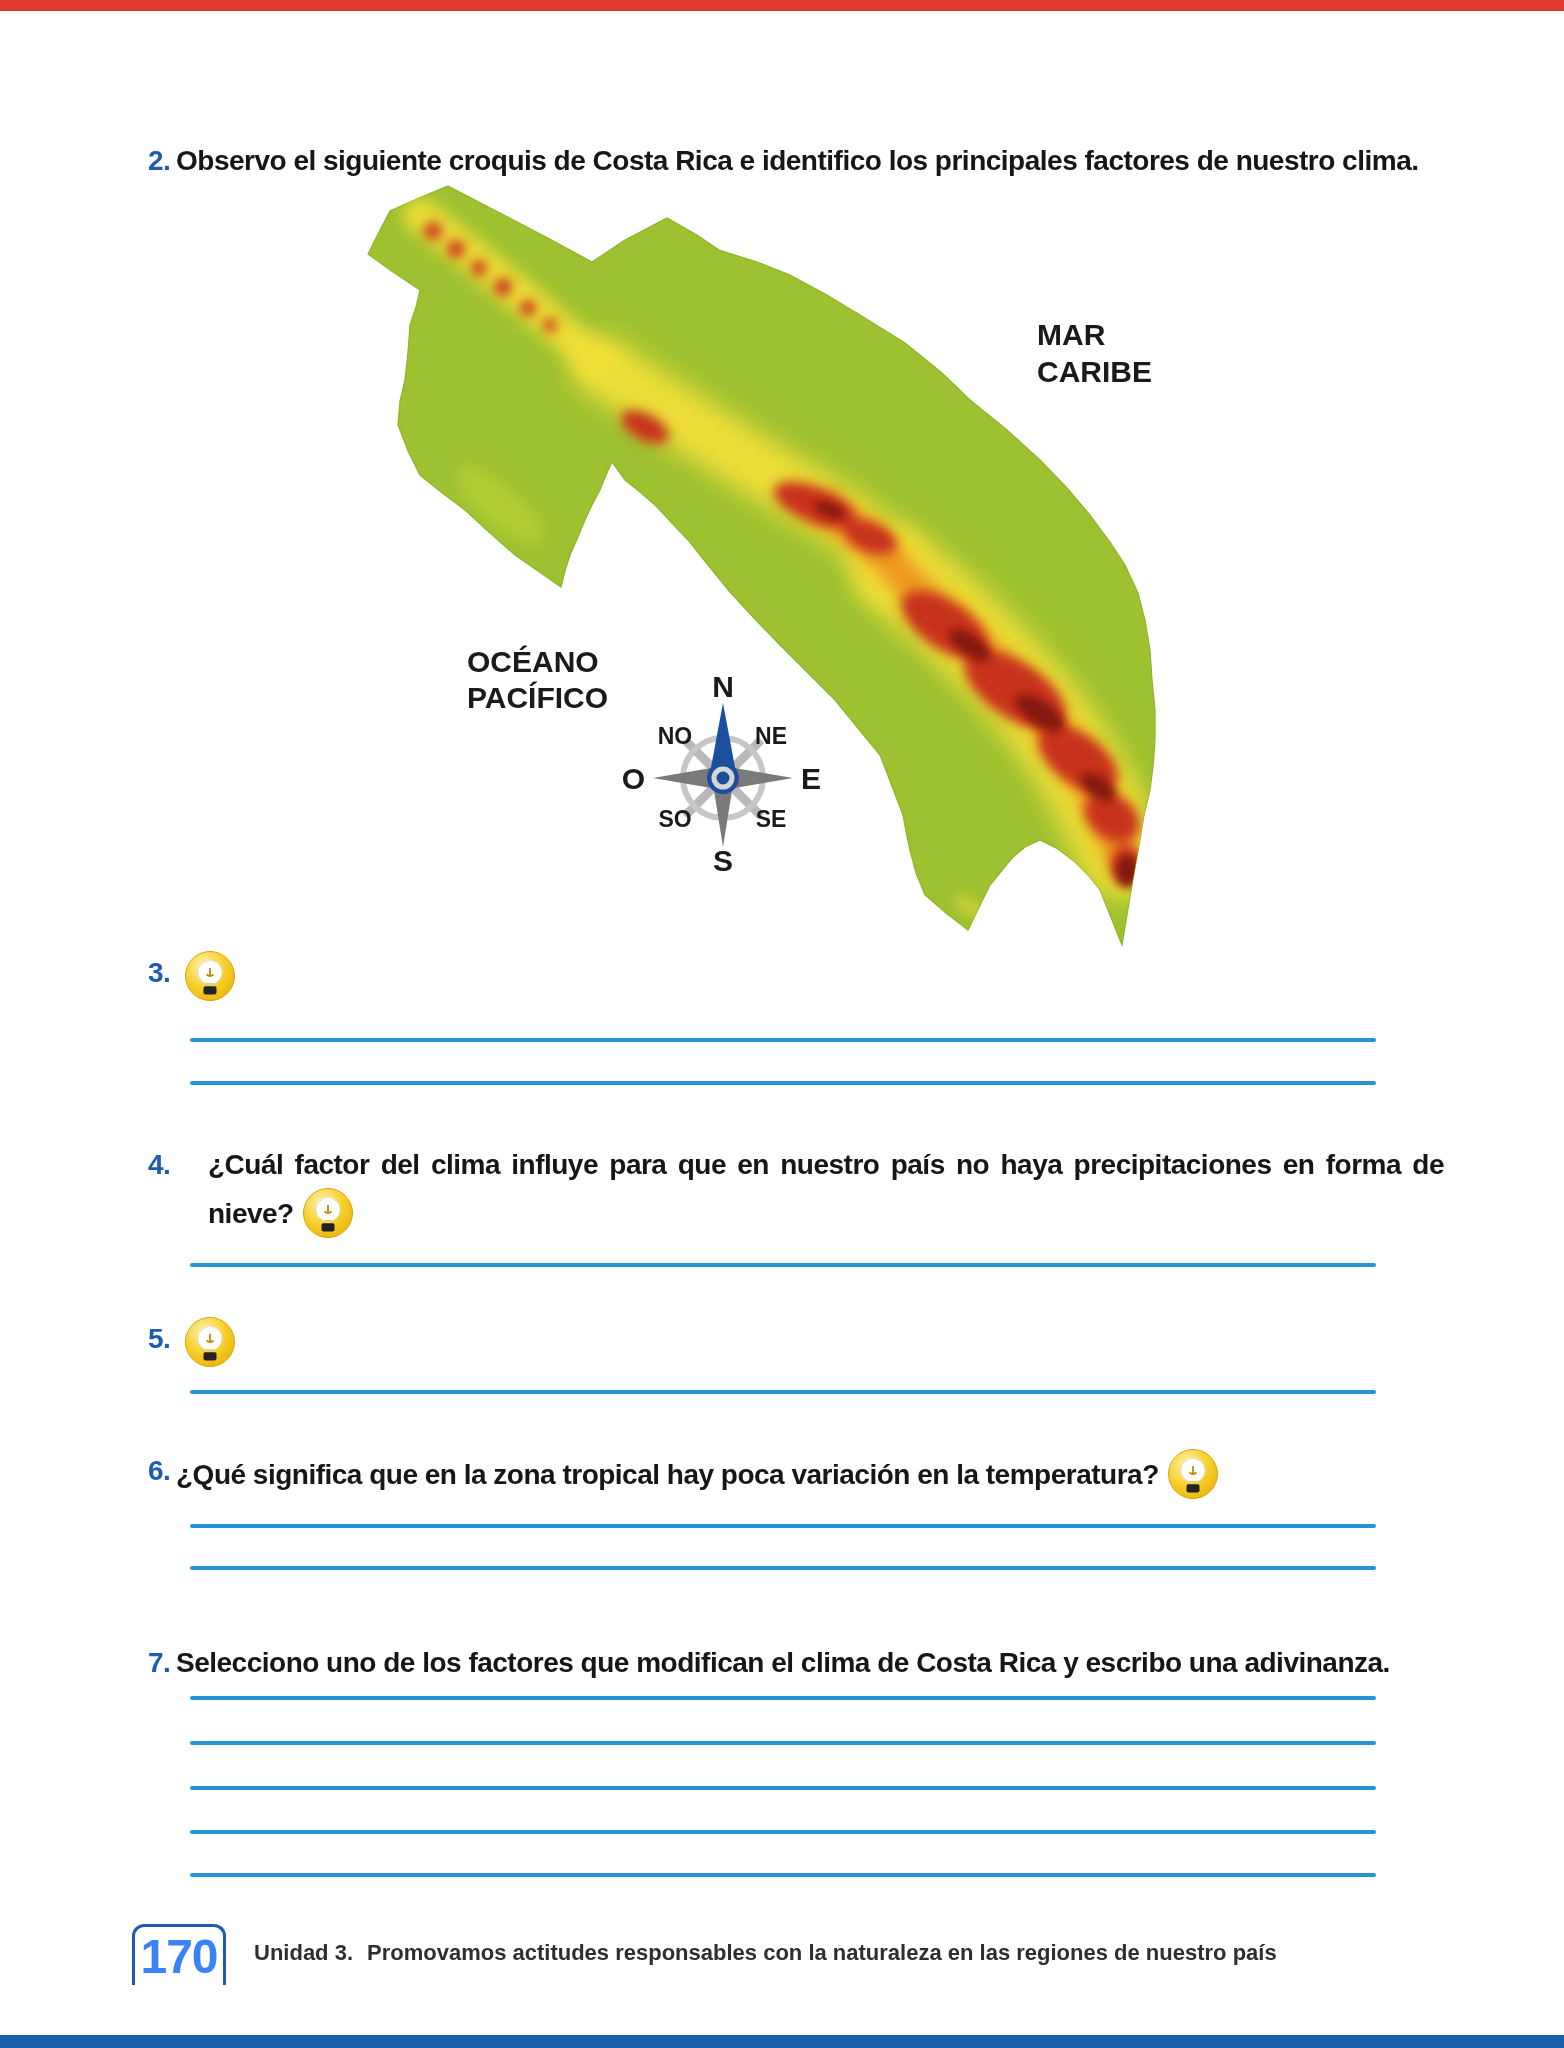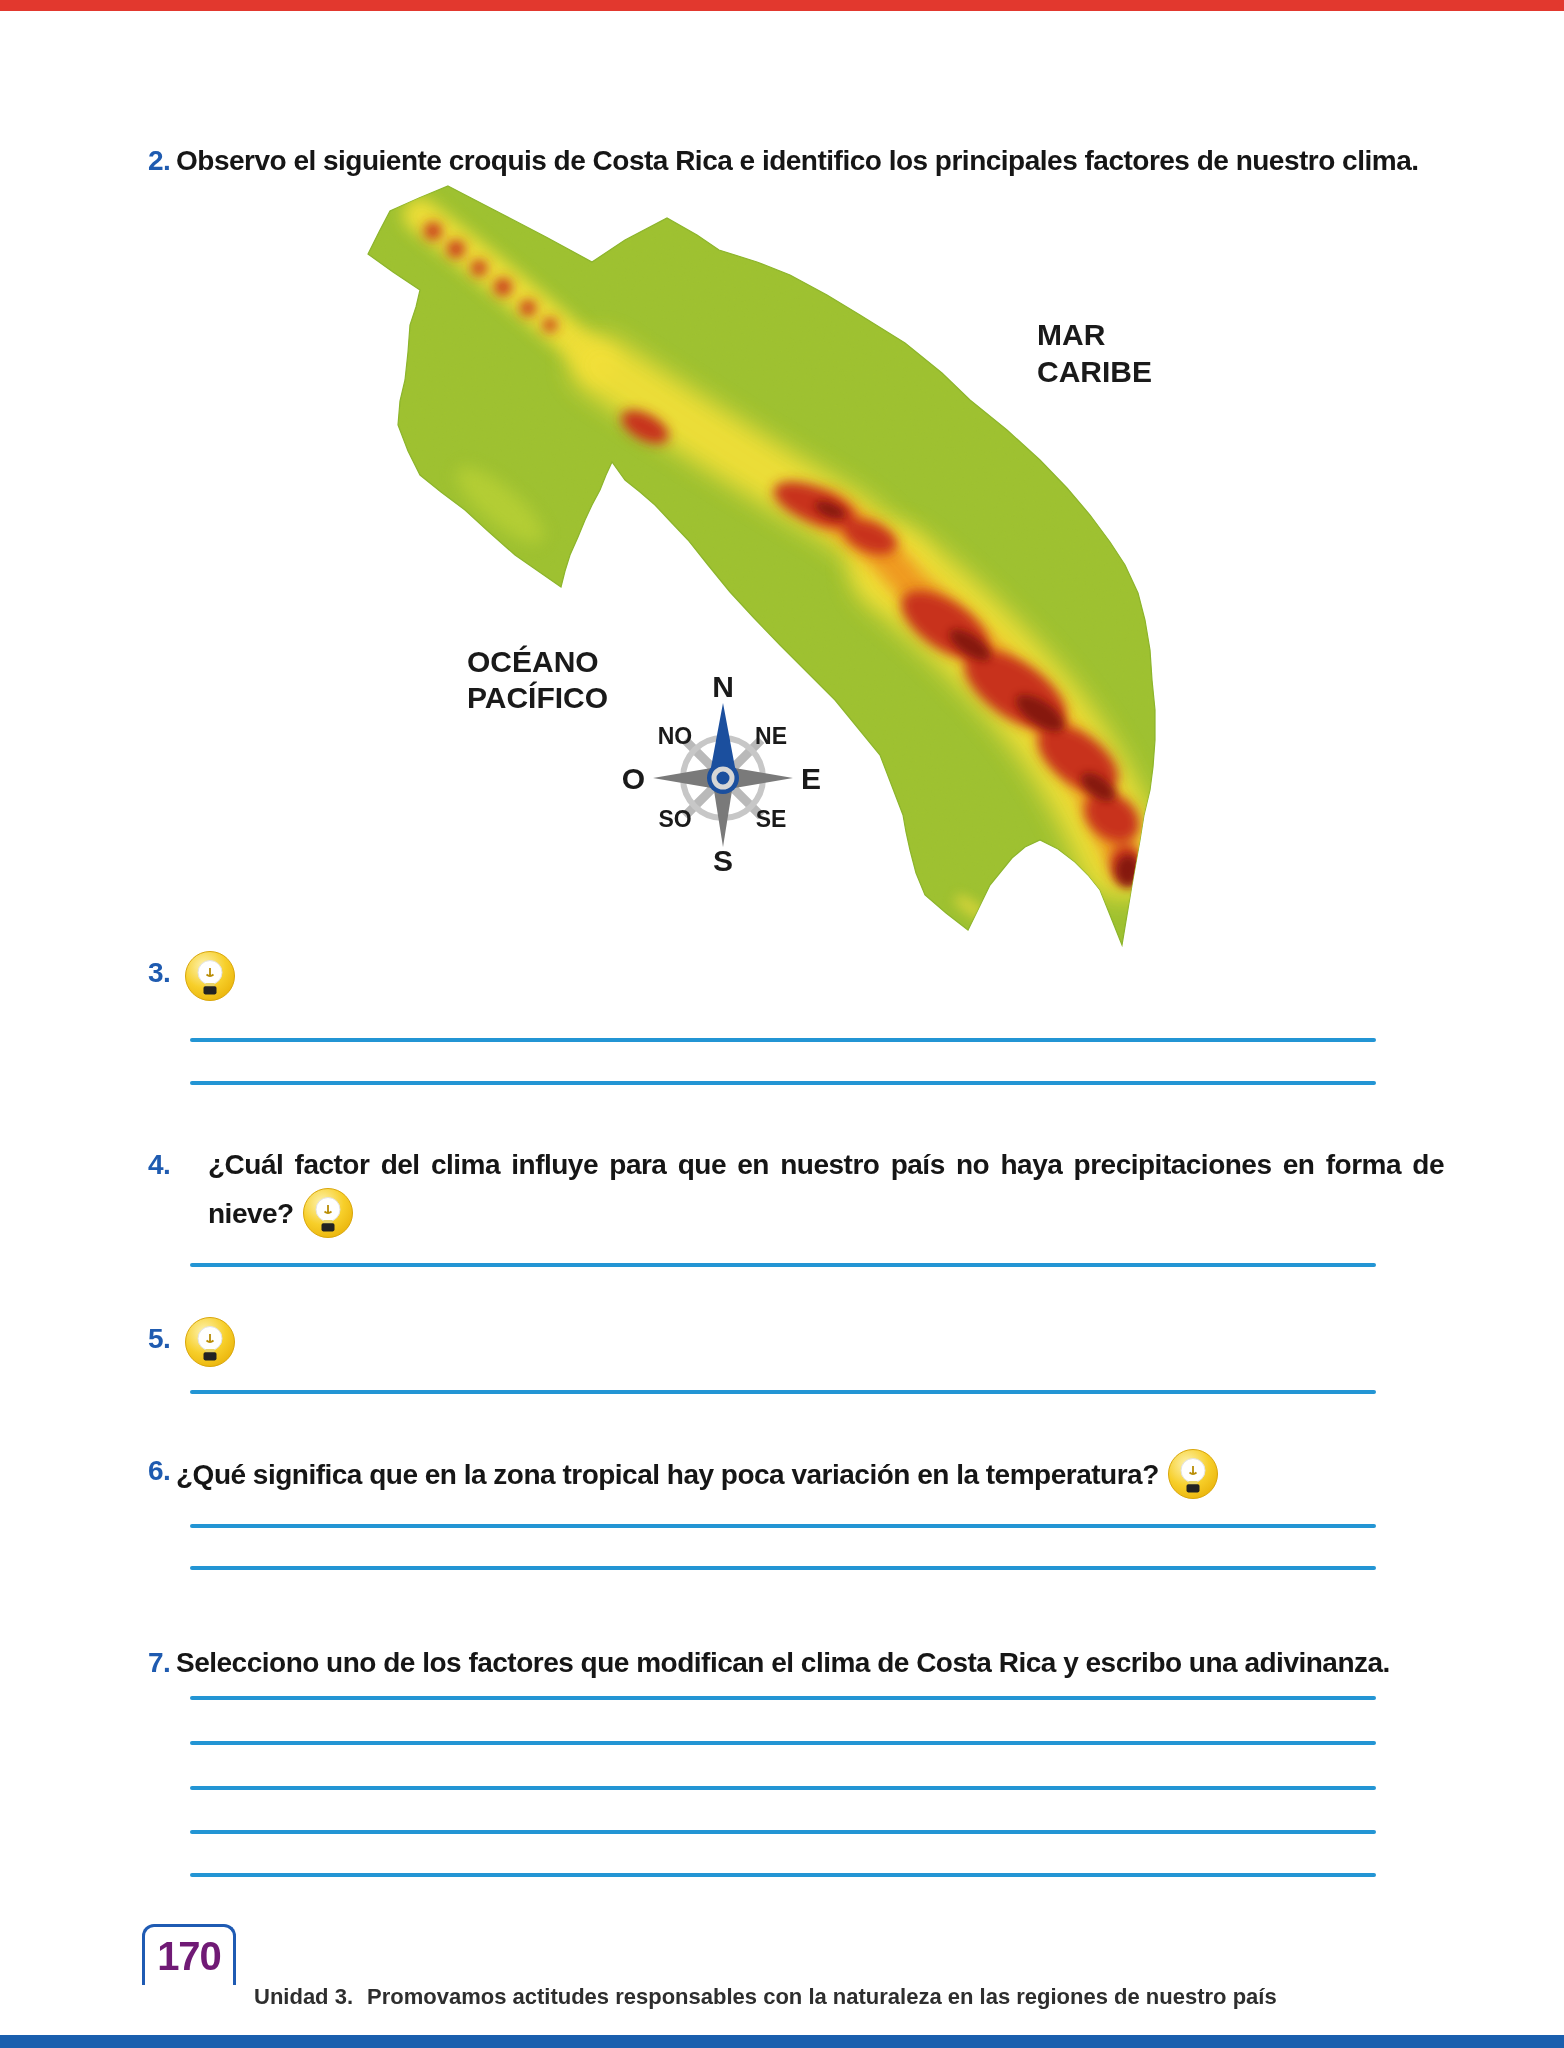--- a/index.html
+++ b/index.html
@@ -16,26 +16,26 @@
   .qbody{display:inline-block;margin-left:28px;white-space:nowrap;}
   .qbody-wrap{display:inline-block;margin-left:60px;width:1236px;white-space:normal;vertical-align:top;}
   .jline{display:block;text-align:justify;text-align-last:justify;}
   .bulb{width:52px;height:52px;vertical-align:-16px;margin-left:8px;}
 
   .ln{position:absolute;left:190px;width:1186px;height:4px;background:#2395d4;border-radius:2px;}
 
   .map-wrap{position:absolute;left:270px;top:165px;width:900px;height:800px;}
 
   .page-box{
-    position:absolute;left:142px;top:1924px;width:88px;height:58px;
+    position:absolute;left:132px;top:1924px;width:88px;height:58px;
     border:3px solid #1f5bb3;border-bottom:none;border-radius:12px 12px 0 0;
     display:flex;align-items:center;justify-content:center;
-    font-size:40px;font-weight:bold;color:#701a75;letter-spacing:-1px;
+    font-size:48px;font-weight:bold;color:#3b82f6;letter-spacing:-1px;
   }
-  .unit{position:absolute;left:254px;top:1984px;font-size:22px;font-weight:bold;color:#2e2e2e;}
+  .unit{position:absolute;left:254px;top:1940px;font-size:22px;font-weight:bold;color:#2e2e2e;}
   .unit-label{margin-right:14px;}
   .hidden-defs{position:absolute;width:0;height:0;overflow:hidden;}
 </style>
 </head>
 <body>
 
 <svg class="hidden-defs" aria-hidden="true">
   <defs>
     <radialGradient id="bulbGrad" cx="38%" cy="30%" r="80%">
       <stop offset="0" stop-color="#fdf3b3"></stop>

